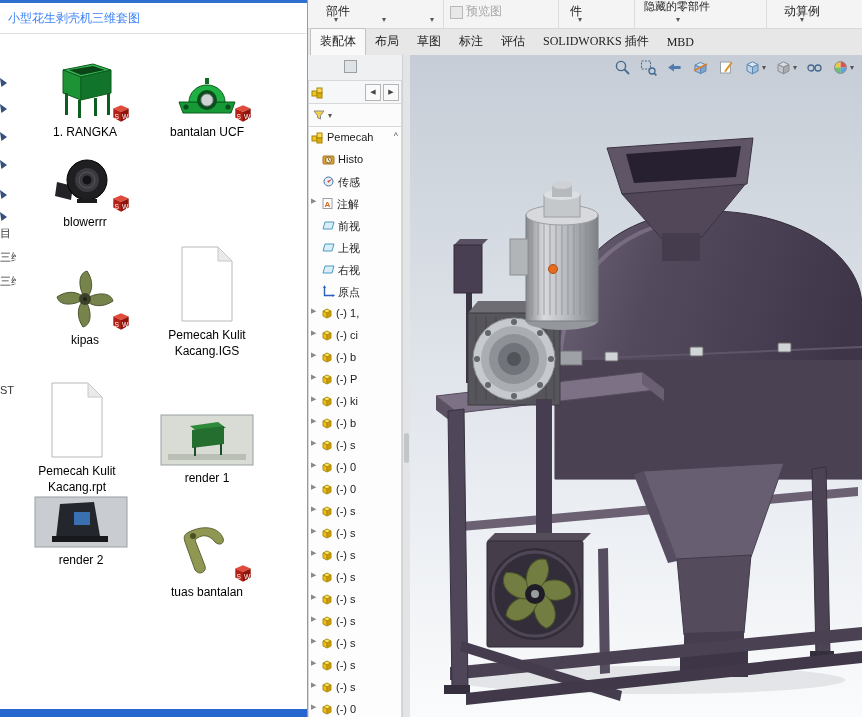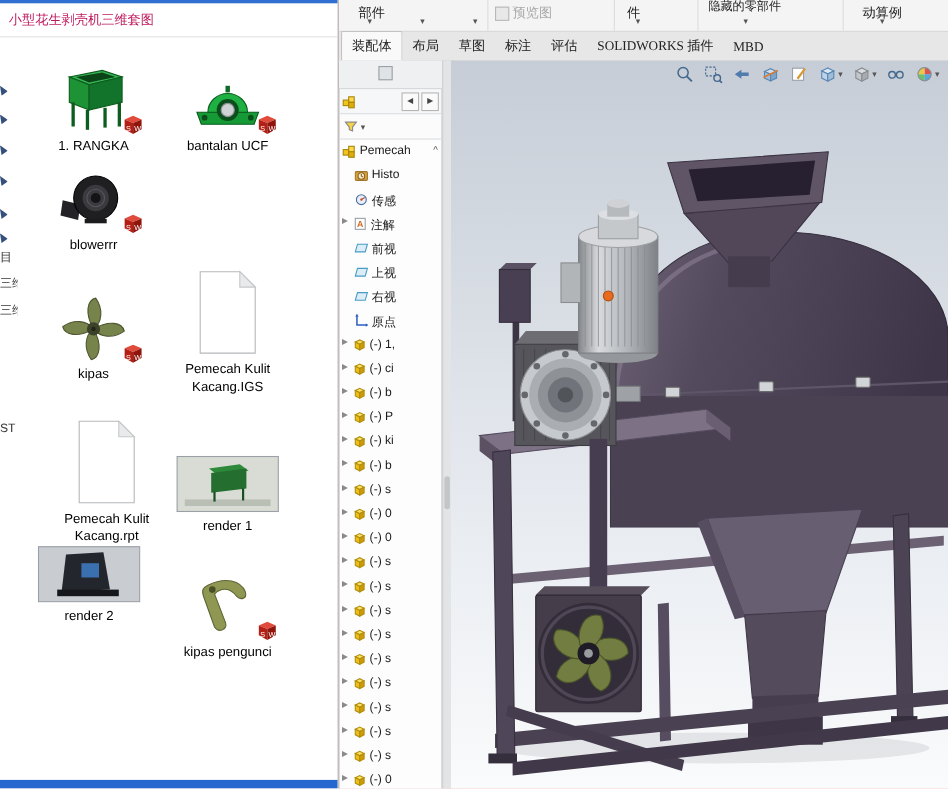--- a/index.html
+++ b/index.html
@@ -1,21 +1,21 @@
 <!DOCTYPE html>
 <html><head>
 <meta charset="utf-8">
 <style>
   html,body{margin:0;padding:0;background:#fff;font-family:"Liberation Sans","DejaVu Sans",sans-serif;}
   #stage{position:relative;width:862px;height:717px;overflow:hidden;background:#fff;}
 
   
   #explorer{position:absolute;left:0;top:0;width:307px;height:717px;background:#fff;border-right:1px solid #9a9a9a;overflow:hidden;}
   .exp-topline{height:3px;background:#2e6fd0;}
-  .exp-title{font-size:12px;color:#be185d;padding:7px 10px 6px 8px;border-bottom:1px solid #e2e2e2;white-space:nowrap;}
+  .exp-title{font-size:12px;color:#3b82f6;padding:7px 10px 6px 8px;border-bottom:1px solid #e2e2e2;white-space:nowrap;}
   .exp-bottom{position:absolute;left:0;bottom:0;width:100%;height:8px;background:#2667cf;}
   .tile{position:absolute;width:122px;text-align:center;}
   .ticon{display:flex;justify-content:center;align-items:flex-end;position:relative;}
   .tlabel{font-size:12px;color:#000;margin-top:4px;line-height:1.35;}
   .swbadge{position:absolute;right:14px;bottom:-4px;width:22px;height:22px;}
   .edge-ic{position:absolute;left:0;width:7px;height:9px;background:#35507c;clip-path:polygon(0 0,100% 55%,20% 100%);}
   .edge-frag{position:absolute;left:0;width:16px;overflow:hidden;font-size:11px;color:#333;white-space:nowrap;}
 
   
   #sw{position:absolute;left:308px;top:0;width:554px;height:717px;background:#fca5a5;}
@@ -172,21 +172,21 @@
     <div class="tile" style="left:146px;top:243px">
       <div class="ticon" style="height:80px">
         <svg width="58" height="78" viewBox="0 0 58 78">
           <path d="M4,2 H40 L54,16 V76 H4 Z" fill="#fff" stroke="#b5b8ba"></path>
           <polygon points="40,2 54,16 40,16" fill="#e9eaeb" stroke="#c5c8ca"></polygon>
         </svg>
       </div>
       <div class="tlabel">Pemecah Kulit Kacang.IGS</div>
     </div>
 
-    <div class="tile" style="left:36px;top:379px">
+    <div class="tile" style="left:16px;top:379px">
       <div class="ticon" style="height:80px">
         <svg width="58" height="78" viewBox="0 0 58 78">
           <path d="M4,2 H40 L54,16 V76 H4 Z" fill="#fff" stroke="#b5b8ba"></path>
           <polygon points="40,2 54,16 40,16" fill="#e9eaeb" stroke="#c5c8ca"></polygon>
         </svg>
       </div>
       <div class="tlabel">Pemecah Kulit Kacang.rpt</div>
     </div>
 
     <div class="tile" style="left:146px;top:412px">
@@ -222,21 +222,21 @@
           <circle cx="18" cy="14" r="3" fill="#4a4f28"></circle>
         </svg>
         <svg class="swbadge" viewBox="0 0 20 20">
           <polygon points="3,6 10,3 17,6 10,9" fill="#e14b3b"></polygon>
             <polygon points="3,6 10,9 10,18 3,14" fill="#b21f14"></polygon>
             <polygon points="17,6 10,9 10,18 17,14" fill="#8f140c"></polygon>
           <text x="4.2" y="15.5" font-size="6" fill="#fff">S</text>
             <text x="11" y="15.5" font-size="6" fill="#fff">W</text>
         </svg>
       </div>
-      <div class="tlabel">kipas pengunci</div>
+      <div class="tlabel">tuas bantalan</div>
     </div>
 
     <div class="exp-bottom"></div>
   </section>
 
   <section id="sw">
 
     <div class="ribbon">
       <span class="rsep" style="left:135px"></span>
       <span class="rsep" style="left:250px"></span>

